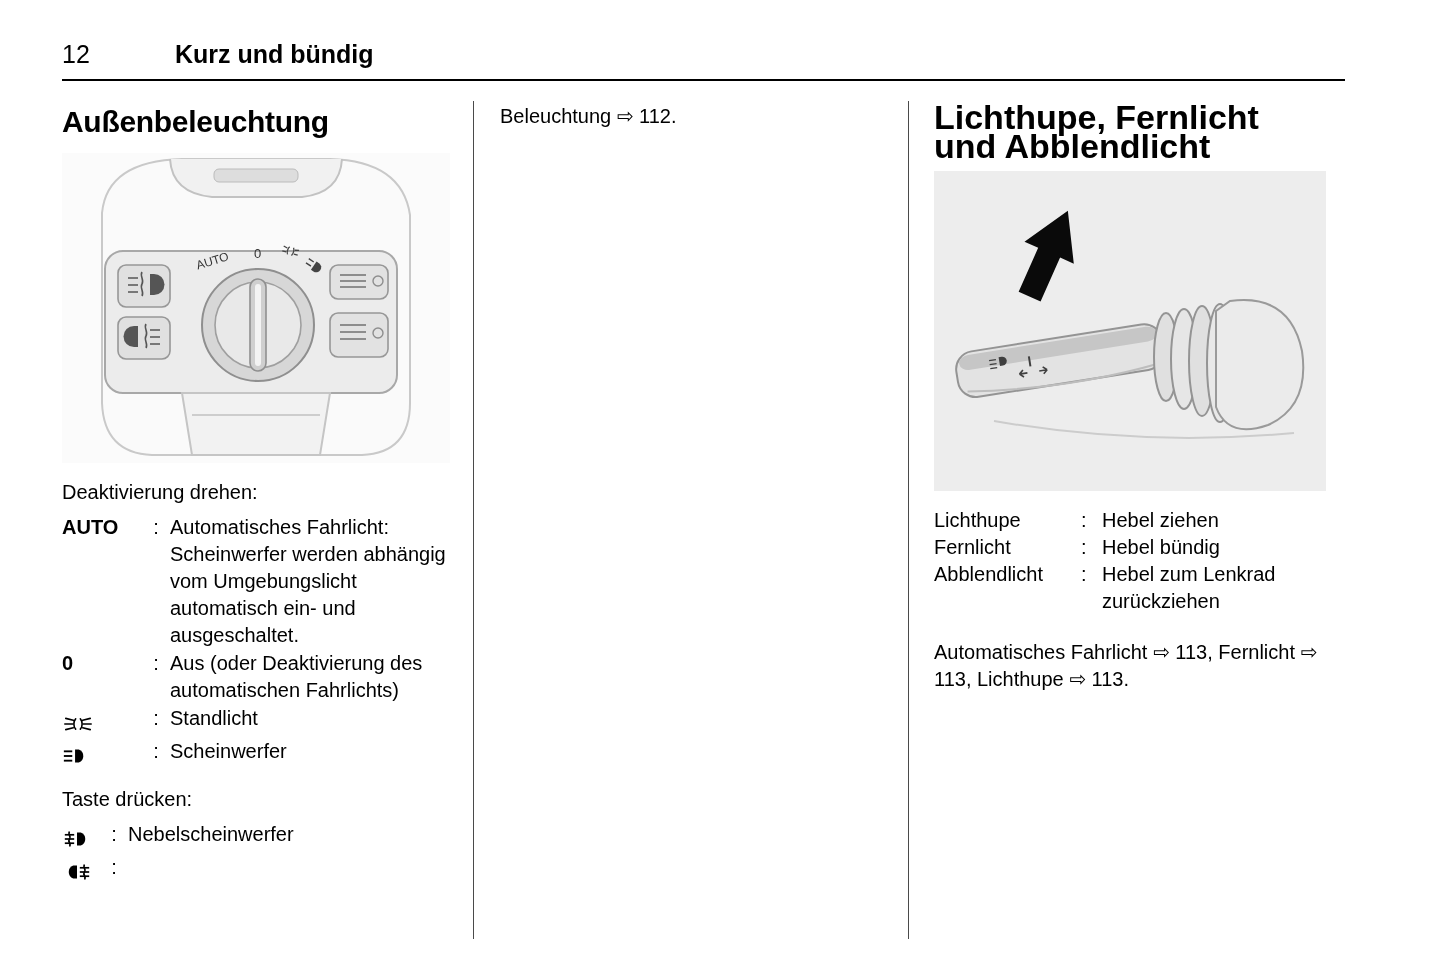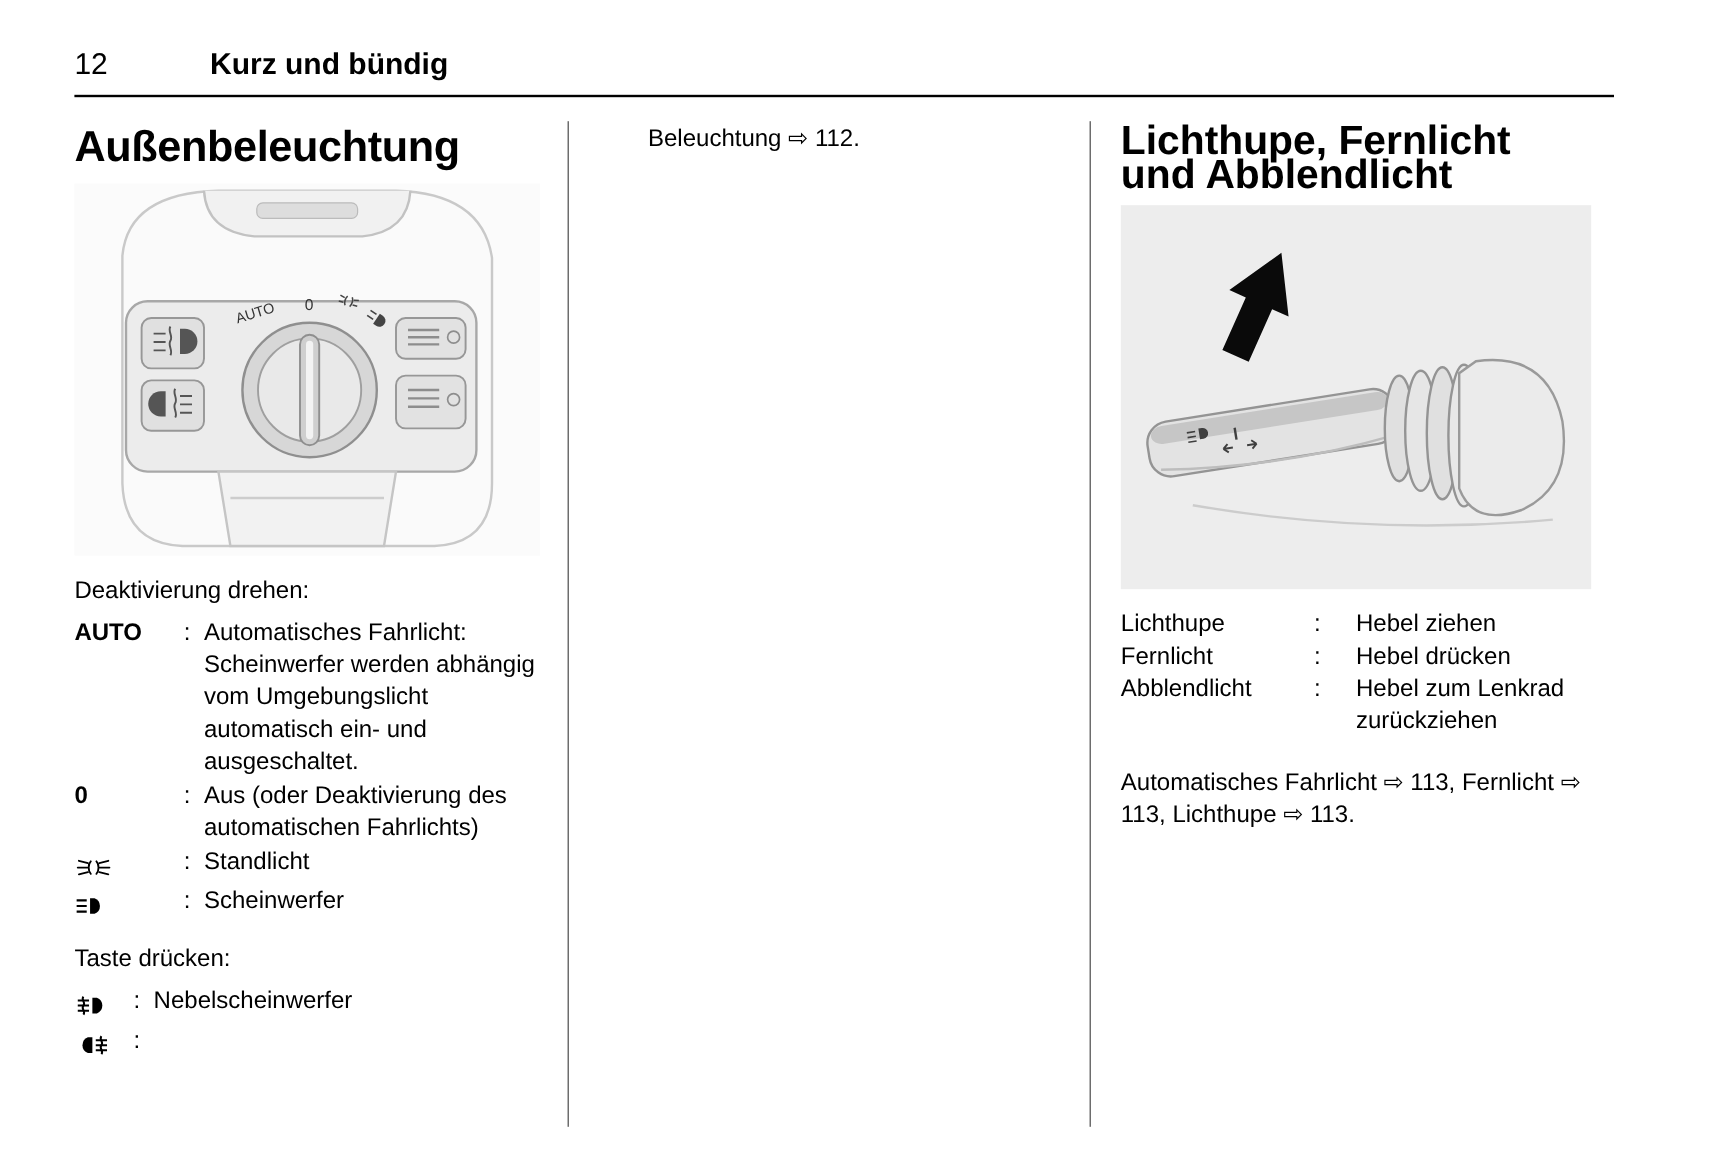--- a/index.html
+++ b/index.html
@@ -16,39 +16,39 @@
   .runhead .pagenum { font-size:25px; width:113px; }
   .runhead .chapter { font-size:25px; font-weight:bold; }
 
   
   .columns { display:flex; min-height:838px; margin-top:20px; }
   .col { font-size:20px; line-height:27px; }
   .col1 { width:411px; padding-right:23px; }
   .col2 { width:435px; padding-left:26px; padding-right:20px; border-left:1px solid #4a4a4a; }
   .col3 { width:417px; padding-left:25px; border-left:1px solid #4a4a4a; }
 
-  h1.sect { font-size:36px; line-height:34px; font-weight:bold; margin:4px 0 14px 0; letter-spacing:-0.3px; }
+  h1.sect { font-size:30px; line-height:34px; font-weight:bold; margin:4px 0 14px 0; letter-spacing:-0.3px; }
   h2.sect { font-size:34px; line-height:29px; font-weight:bold; margin:2px 0 10px 0; }
 
   .figure { display:block; }
   .fig-left { width:388px; height:310px; background:#fbfbfb; margin:6px 0 14px 0; }
   .fig-right { width:392px; height:320px; background:#ededed; margin:8px 0 16px 0; }
 
   p.intro { margin:16px 0 8px 0; }
 
   .defrow { display:grid; grid-template-columns:80px 14px 1fr; column-gap:7px; margin-bottom:1px; }
   .defrow.small { grid-template-columns:38px 14px 1fr; }
   .defrow .term { font-weight:bold; }
   .defrow .term-icon { padding-top:5px; }
   .defrow .colon { text-align:center; }
   .desc { hyphens:auto; -webkit-hyphens:auto; }
 
-  .defrow3 { display:grid; grid-template-columns:140px 14px 1fr; column-gap:21px; margin-bottom:0; }
-
-  .xref { margin-top:2px;margin-left:40px; }
+  .defrow3 { display:grid; grid-template-columns:140px 14px 1fr; column-gap:7px; margin-bottom:0; }
+
+  .xref { margin-top:2px; }
   .refs { margin-top:24px; }
 
   .sym { vertical-align:-2px; }
 </style>
 </head>
 <body>
 
 <div class="page">
 
   <div class="runhead">
@@ -229,21 +229,21 @@
       </svg>
 
       <div class="defrow3">
         <span>Lichthupe</span>
         <span class="colon">:</span>
         <span class="desc">Hebel ziehen</span>
       </div>
       <div class="defrow3">
         <span>Fernlicht</span>
         <span class="colon">:</span>
-        <span class="desc">Hebel drücken</span>
+        <span class="desc">Hebel bündig</span>
       </div>
       <div class="defrow3">
         <span>Abblendlicht</span>
         <span class="colon">:</span>
         <span class="desc">Hebel zum Lenkrad zurückziehen</span>
       </div>
 
       <p class="refs">Automatisches Fahrlicht ⇨ 113, Fernlicht ⇨ 113, Lichthupe ⇨ 113.</p>
     </div>
 

